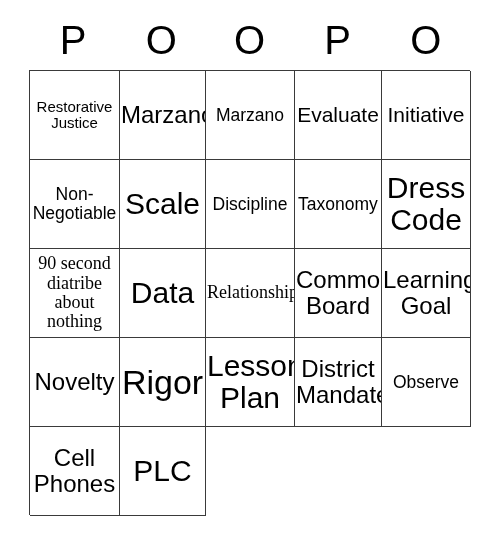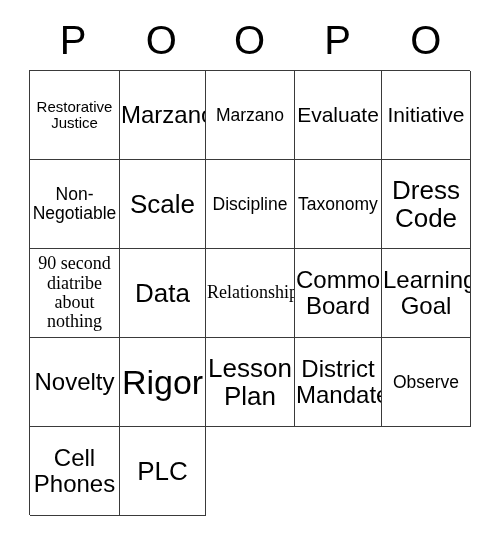--- a/index.html
+++ b/index.html
@@ -75,21 +75,21 @@
     line-height: 1.08;
     white-space: pre-line;
   }
 
   
   .fs-xs   { font-size: 18px; font-family: Liberation Serif, serif; }
   .fs-sm   { font-size: 15px; }
   .fs-md   { font-size: 17.5px; }
   .fs-lg   { font-size: 21px; }
   .fs-xl   { font-size: 24px; }
-  .fs-xxl  { font-size: 26px; }
+  .fs-xxl  { font-size: 30px; }
   .fs-huge { font-size: 34px; }
 </style>
 </head>
 <body>
 
 <div id="bingo-card">
 
   <div id="header-row">
       <div class="header-letter">P</div>
       <div class="header-letter">O</div>

